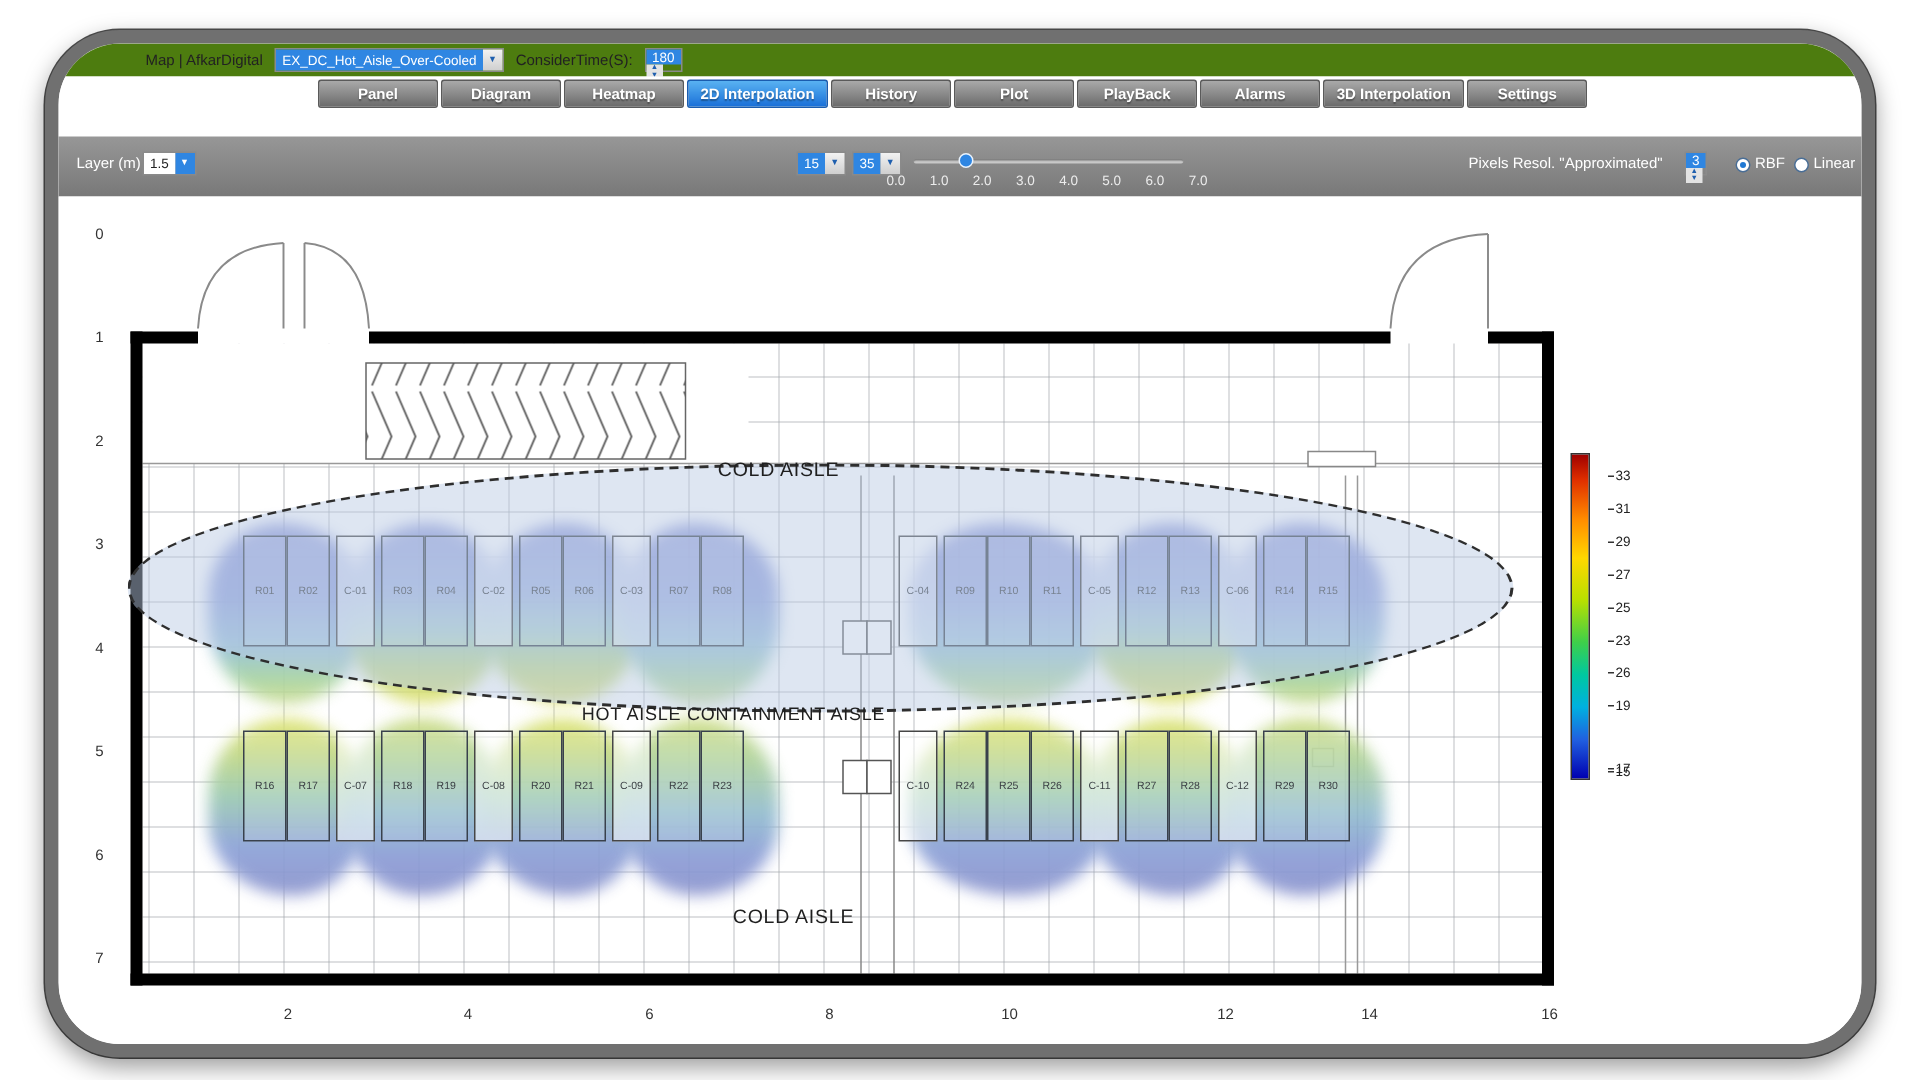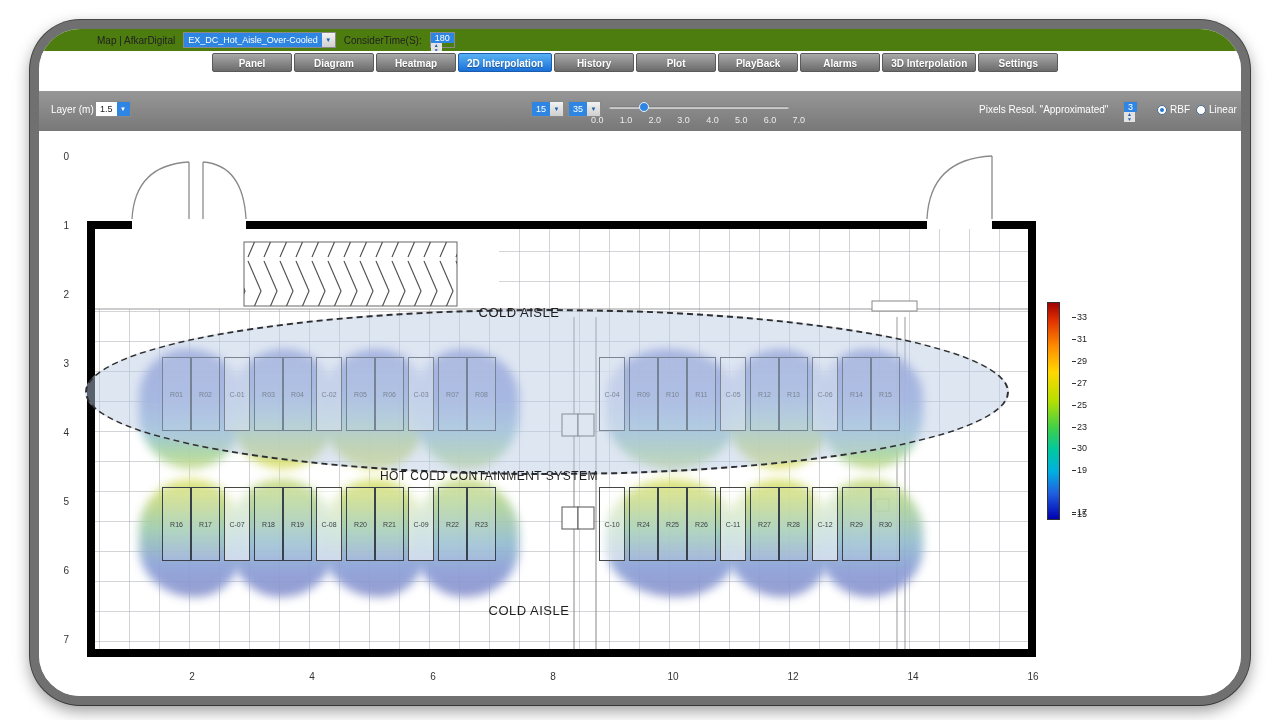--- a/index.html
+++ b/index.html
@@ -189,47 +189,47 @@
 
       <rect x="523" y="283" width="16" height="22" fill="#fff" stroke="#555"></rect>
       <rect x="539" y="283" width="16" height="22" fill="#fff" stroke="#555"></rect>
       <rect x="523" y="376" width="16" height="22" fill="#fff" stroke="#555"></rect>
       <rect x="539" y="376" width="16" height="22" fill="#fff" stroke="#555"></rect>
     </svg>
 
     <div class="sel-ellipse"></div>
 
     <div class="aisle-label" style="left:400px; top:174px; width:160px; font-size:13px;">COLD AISLE</div>
-    <div class="aisle-label" style="left:330px; top:338px; width:240px; font-size:12px;">HOT COLD CONTAINMENT SYSTEM</div>
+    <div class="aisle-label" style="left:330px; top:338px; width:240px; font-size:12px;">HOT AISLE CONTAINMENT AISLE</div>
     <div class="aisle-label" style="left:415px; top:472px; width:150px; font-size:13px;">COLD AISLE</div>
 
     <div class="colorbar"></div>
   <div class="ytick" style="top: 20px;">0</div>
       <div class="ytick" style="top: 89px;">1</div>
       <div class="ytick" style="top: 158px;">2</div>
       <div class="ytick" style="top: 227px;">3</div>
       <div class="ytick" style="top: 296px;">4</div>
       <div class="ytick" style="top: 365px;">5</div>
       <div class="ytick" style="top: 434px;">6</div>
       <div class="ytick" style="top: 503px;">7</div>
       <div class="xtick" style="left: 153px;">2</div>
       <div class="xtick" style="left: 273px;">4</div>
       <div class="xtick" style="left: 394px;">6</div>
       <div class="xtick" style="left: 514px;">8</div>
       <div class="xtick" style="left: 634px;">10</div>
-      <div class="xtick" style="left: 754px;">12</div>
+      <div class="xtick" style="left: 778px;">12</div>
       <div class="xtick" style="left: 874px;">14</div>
       <div class="xtick" style="left: 994px;">16</div>
       <div class="cb-tick" style="top: 181px;">33</div>
       <div class="cb-tick" style="top: 203px;">31</div>
       <div class="cb-tick" style="top: 225px;">29</div>
       <div class="cb-tick" style="top: 247px;">27</div>
       <div class="cb-tick" style="top: 269px;">25</div>
       <div class="cb-tick" style="top: 291px;">23</div>
-      <div class="cb-tick" style="top: 312px;">30</div>
+      <div class="cb-tick" style="top: 312px;">26</div>
       <div class="cb-tick" style="top: 334px;">19</div>
       <div class="cb-tick" style="top: 376px;">17</div>
       <div class="cb-tick" style="top: 378px;">15</div>
       <div class="blob g1" style="left: 100px; top: 218px; width: 104px; height: 120px;"></div>
       <div class="blob g3" style="left: 100px; top: 348px; width: 104px; height: 118px;"></div>
       <div class="blob g2" style="left: 192px; top: 218px; width: 104px; height: 120px;"></div>
       <div class="blob g4" style="left: 192px; top: 348px; width: 104px; height: 118px;"></div>
       <div class="blob g2" style="left: 284px; top: 218px; width: 104px; height: 120px;"></div>
       <div class="blob g3" style="left: 284px; top: 348px; width: 104px; height: 118px;"></div>
       <div class="blob g1" style="left: 376px; top: 218px; width: 104px; height: 120px;"></div>

